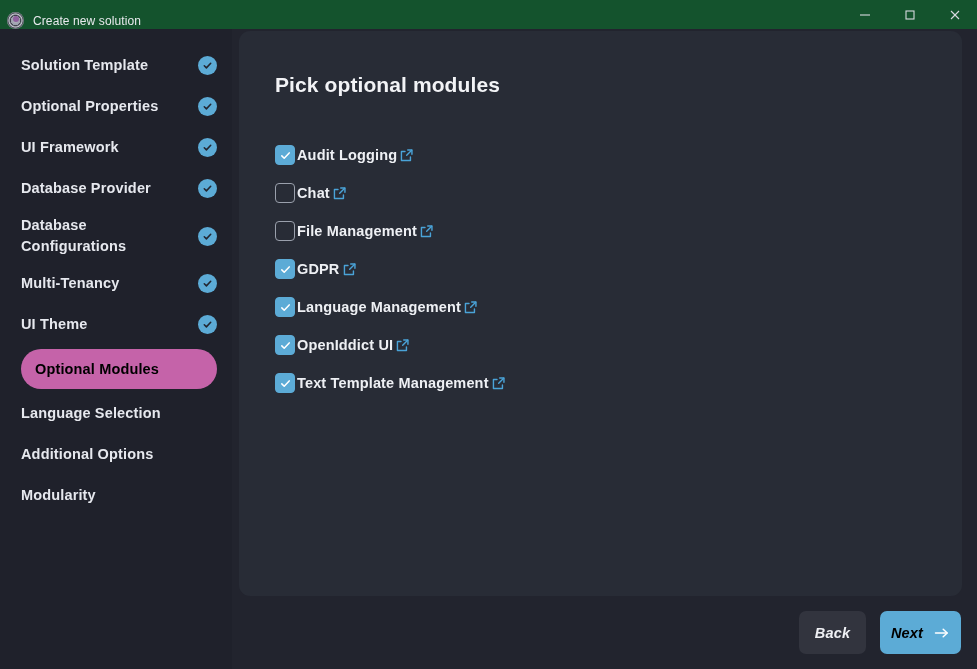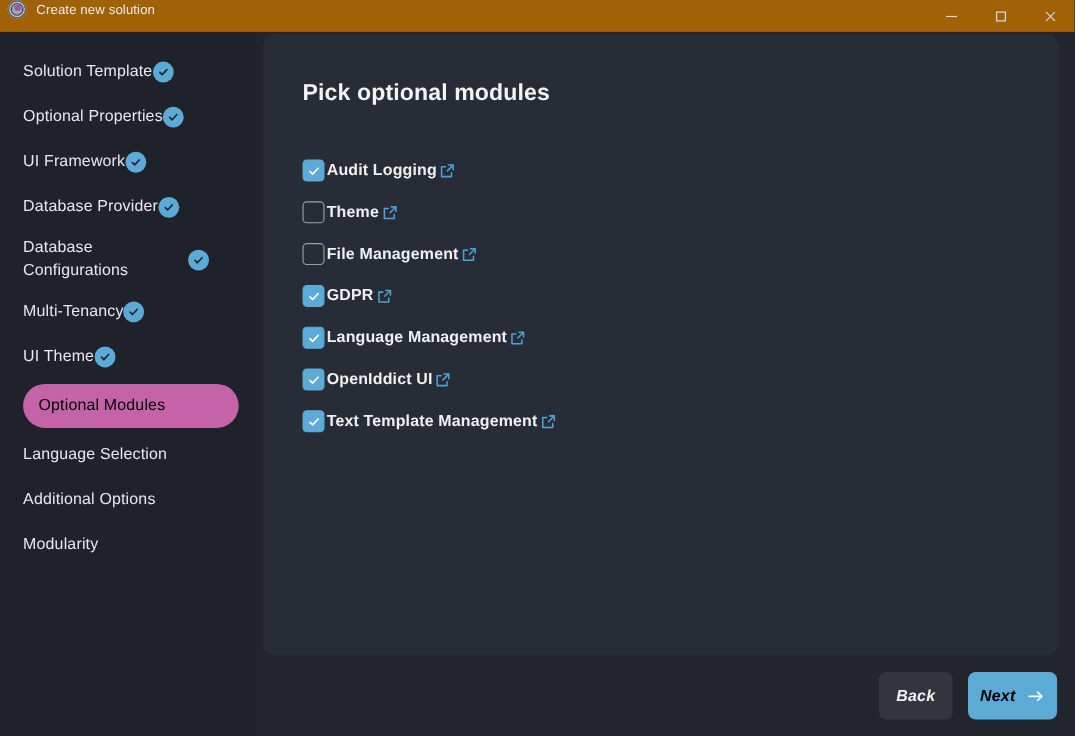--- a/index.html
+++ b/index.html
@@ -6,23 +6,23 @@
   html, body {
     width: 977px; height: 669px;
     background: #22242e;
     font-family: "Liberation Sans", sans-serif;
     overflow: hidden;
   }
 
   
   .titlebar {
     height: 29px;
-    background: #a16207;
+    background: #14532d;
     display: flex;
-    align-items: flex-start;
+    align-items: flex-end;
     position: relative;
   }
   .titlebar-left { display: flex; align-items: center; gap: 9px; padding-left: 7px; }
   .app-icon {
     width: 17px; height: 17px; border-radius: 50%;
     background: radial-gradient(circle at 50% 50%, #b6b9c2 0%, #9a9dab 38%, #3a3b46 42%, #cfd2da 55%, #4a4b58 62%, #d7dae2 78%, #6f7280 100%);
     position: relative; flex: none;
   }
   .app-icon::after {
     content: ""; position: absolute; left: 5.5px; top: 4px;
@@ -40,24 +40,25 @@
   
   .body-wrap { display: flex; height: 640px; }
 
   
   .sidebar {
     width: 232px; flex: none;
     background: #1f212b;
     padding-top: 16px;
   }
   .nav-item {
-    display: flex; align-items: center; justify-content: flex-start;
+    display: flex; align-items: center; justify-content: space-between;
     min-height: 41px;
     margin: 0 15px 0 21px;
     padding: 6px 0;
+    font-weight: bold;
   }
   .nav-item .nav-label {
     font-size: 14.5px; color: #e6e8ee; letter-spacing: .15px;
     line-height: 21px; max-width: 150px;
   }
   .nav-item.active {
     background: #c563a9;
     border-radius: 22px;
     margin: 4px 15px 4px 21px;
     padding: 6px 0 6px 14px;
@@ -249,21 +250,21 @@
             <svg width="15" height="15" viewBox="0 0 16 16">
                 <path d="M9.3 2.2 H13.8 V6.7" fill="none" stroke="currentColor" stroke-width="1.5" stroke-linecap="round" stroke-linejoin="round"></path>
                 <path d="M13.5 2.5 L8.2 7.8" fill="none" stroke="currentColor" stroke-width="1.5" stroke-linecap="round"></path>
                 <path d="M12.2 9.6 V13.4 H2.6 V3.8 H6.4" fill="none" stroke="currentColor" stroke-width="1.5" stroke-linecap="round" stroke-linejoin="round"></path>
               </svg>
           </span>
         </div>
 
         <div class="module-row">
           <span class="cb unchecked"></span>
-          <span class="module-label">Theme</span>
+          <span class="module-label">Chat</span>
           <span class="ext-icon">
             <svg width="15" height="15" viewBox="0 0 16 16">
                 <path d="M9.3 2.2 H13.8 V6.7" fill="none" stroke="currentColor" stroke-width="1.5" stroke-linecap="round" stroke-linejoin="round"></path>
                 <path d="M13.5 2.5 L8.2 7.8" fill="none" stroke="currentColor" stroke-width="1.5" stroke-linecap="round"></path>
                 <path d="M12.2 9.6 V13.4 H2.6 V3.8 H6.4" fill="none" stroke="currentColor" stroke-width="1.5" stroke-linecap="round" stroke-linejoin="round"></path>
               </svg>
           </span>
         </div>
 
         <div class="module-row">

